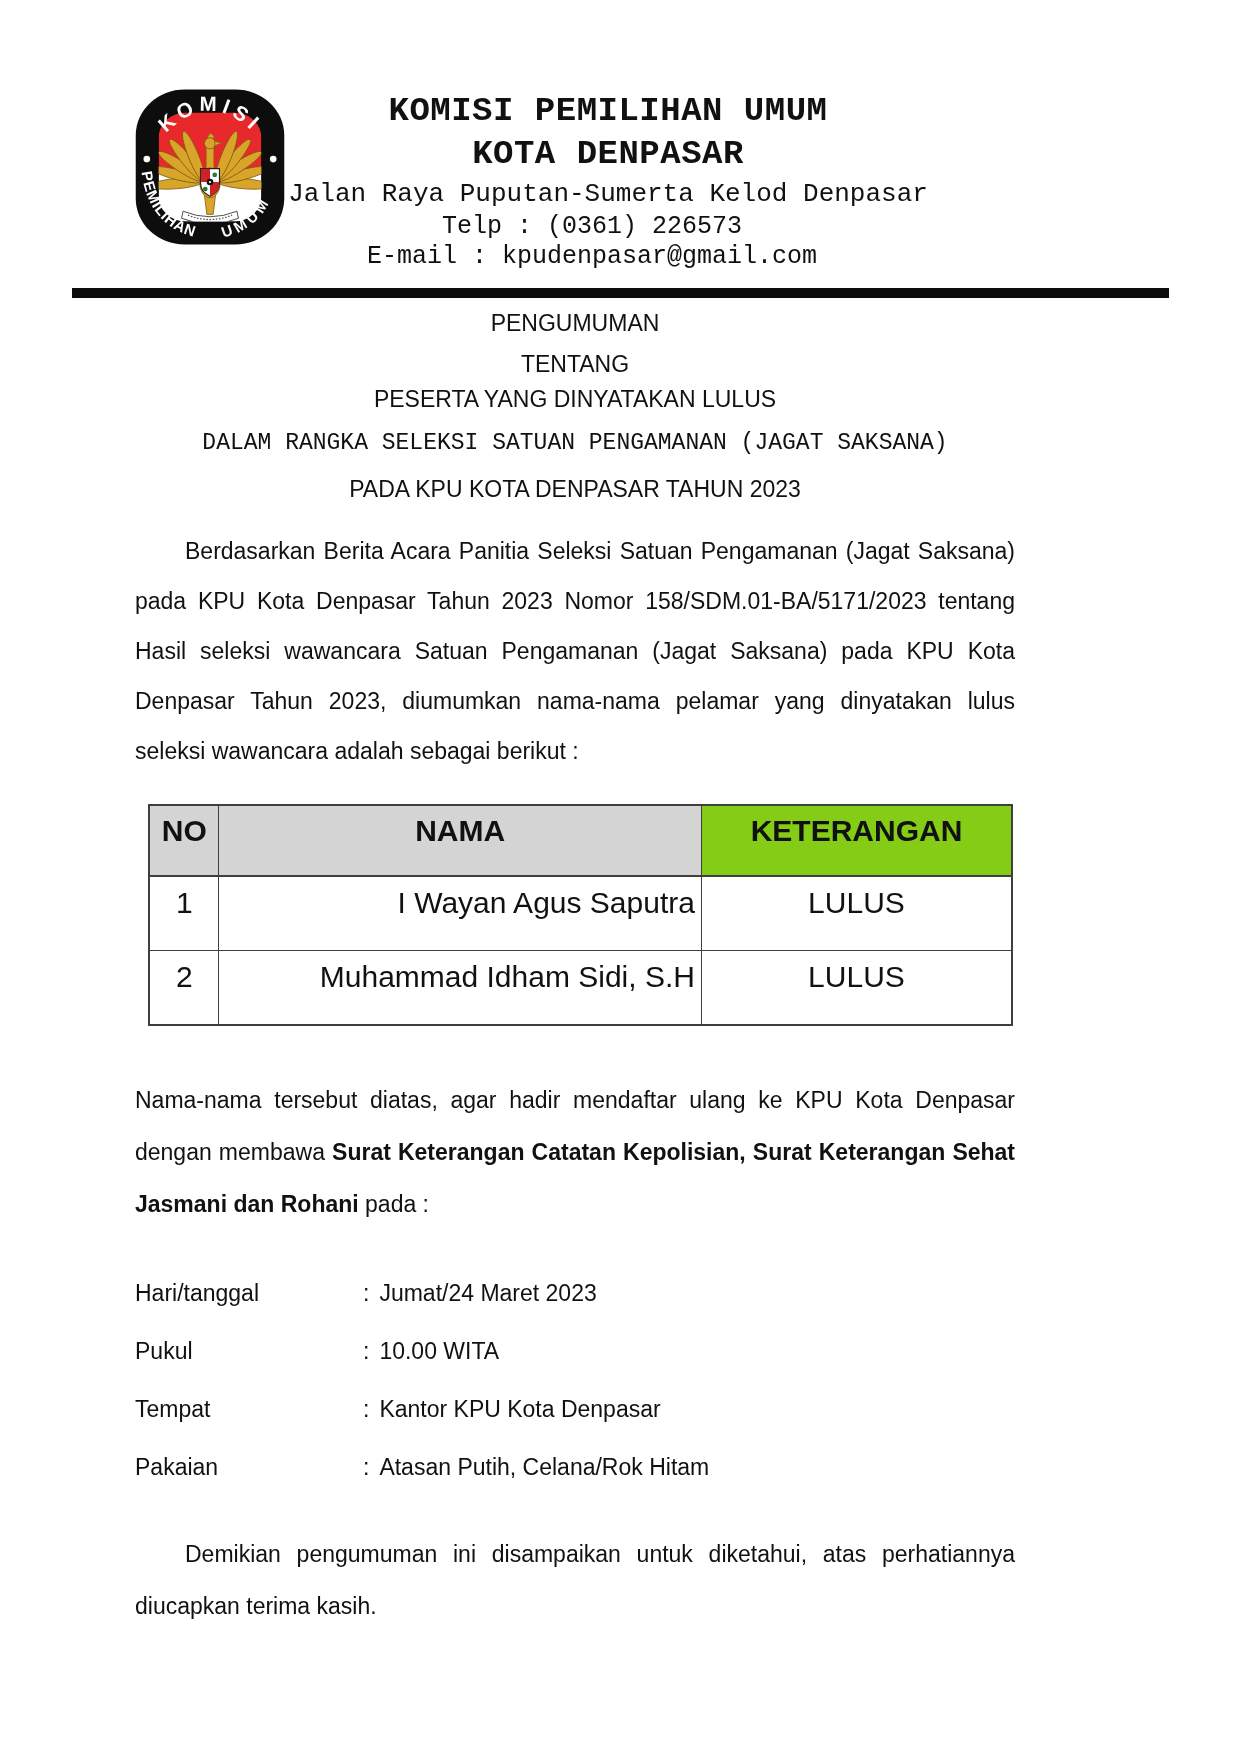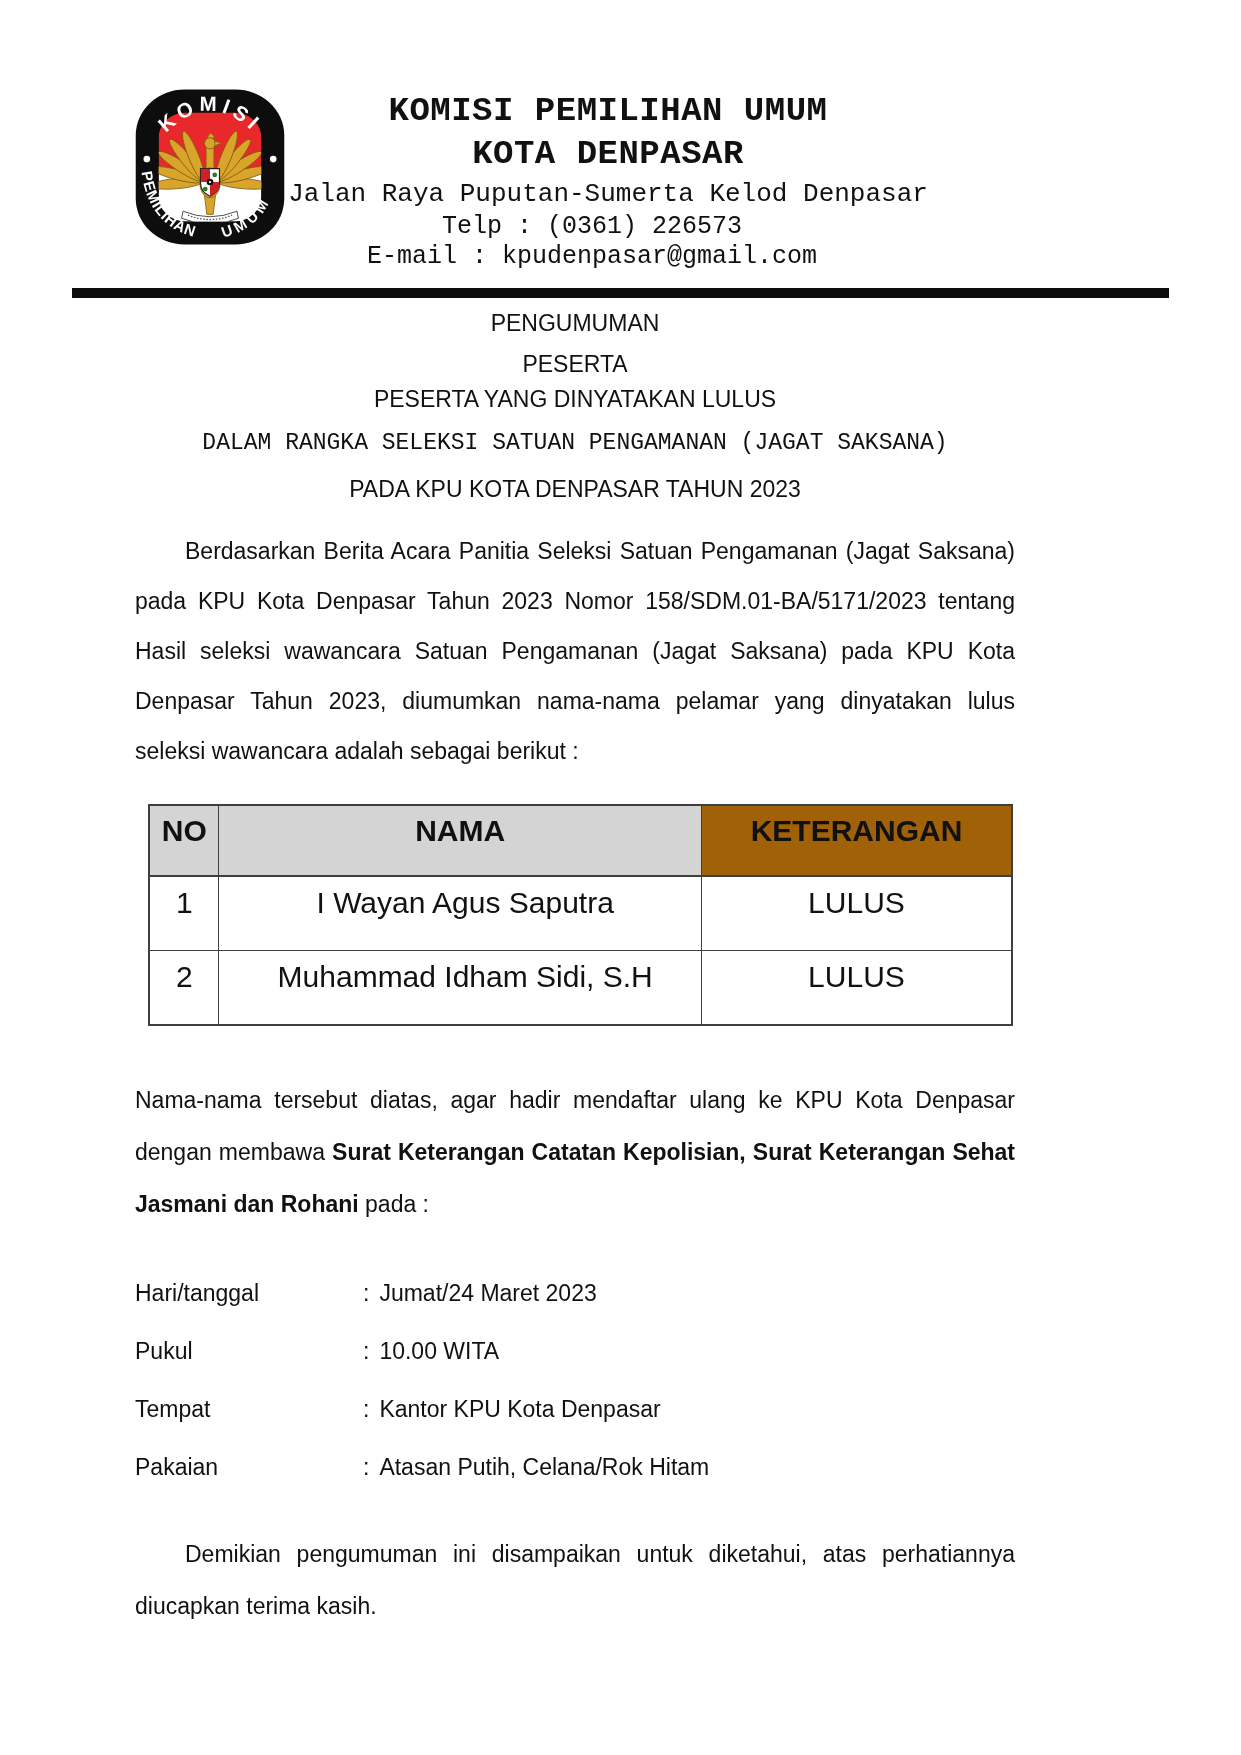--- a/index.html
+++ b/index.html
@@ -68,21 +68,21 @@
     padding: 8px 6px 27px 6px;
     vertical-align: top;
     text-align: center;
   }
   table.results td {
     border: 1px solid #3f3f3f;
     padding: 9px 6px 30px 6px;
     vertical-align: top;
     text-align: center;
   }
-  table.results td.nama { text-align: center; padding-left: 16px; }
+  table.results td.nama { text-align: right; padding-left: 16px; }
   col.c-no  { width: 70px; }
   col.c-nama { width: 484px; }
   col.c-ket { width: 311px; }
   
   .reregister { margin-top: 48px; line-height: 52px; }
   .details { margin-top: 50px; }
   .drow { display: flex; height: 58px; align-items: flex-start; line-height: 26px; }
   .dlabel { width: 228px; flex: 0 0 228px; }
   .dsep { margin-right: 10px; }
   .closing { margin-top: 16px; line-height: 52px; }
@@ -175,38 +175,38 @@
         <span>Telp : (0361) 226573</span>
         <span>E-mail : kpudenpasar@gmail.com</span>
       </div>
     </div>
   </header>
 
   <div class="rule"></div>
 
   <main>
     <div class="tline t1">PENGUMUMAN</div>
-    <div class="tline t3">PESERTA</div>
+    <div class="tline t3">TENTANG</div>
     <div class="tline t4">PESERTA YANG DINYATAKAN LULUS</div>
     <div class="tline t5">DALAM RANGKA SELEKSI SATUAN PENGAMANAN (JAGAT SAKSANA)</div>
     <div class="tline t6">PADA KPU KOTA DENPASAR TAHUN 2023</div>
 
     <p class="para indent intro">Berdasarkan Berita Acara Panitia Seleksi Satuan Pengamanan (Jagat Saksana) pada KPU Kota Denpasar Tahun 2023 Nomor 158/SDM.01-BA/5171/2023 tentang Hasil seleksi wawancara Satuan Pengamanan (Jagat Saksana) pada KPU Kota Denpasar Tahun 2023, diumumkan nama-nama pelamar yang dinyatakan lulus seleksi wawancara adalah sebagai berikut :</p>
 
     <table class="results">
       <colgroup>
           <col class="c-no">
           <col class="c-nama">
           <col class="c-ket">
         </colgroup>
       <thead>
         <tr>
           <th style="background: rgb(212, 212, 212);">NO</th>
           <th style="background: rgb(212, 212, 212);">NAMA</th>
-          <th style="background: #a16207;">KETERANGAN</th>
+          <th style="background: #84cc16;">KETERANGAN</th>
         </tr>
       </thead>
       <tbody>
         <tr>
           <td>1</td>
           <td class="nama">I Wayan Agus Saputra</td>
           <td>LULUS</td>
         </tr>
         <tr>
           <td>2</td>

